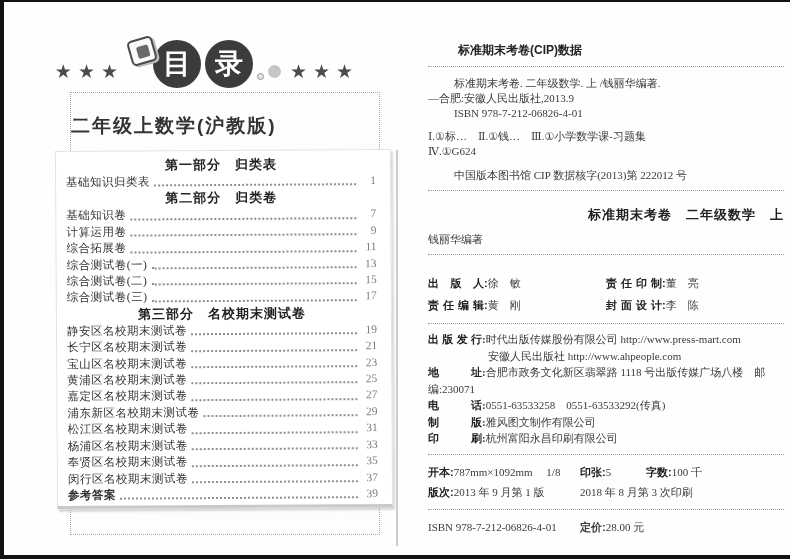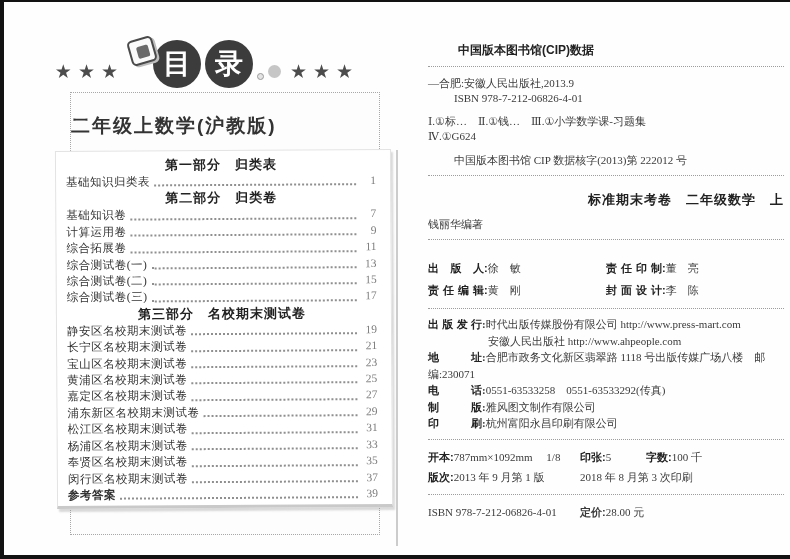--- a/index.html
+++ b/index.html
@@ -208,24 +208,25 @@
           <span class="lbl">参考答案</span>
           <span class="leader"></span>
           <span class="num">39</span>
         </div>
       </div>
   </div>
 
   <div class="page-fold"></div>
 
   <div class="colophon">
-    <div class="cip-header">中国版本图书馆(CIP)数据</div>
+    <div class="cip-header">标准期末考卷(CIP)数据</div>
     <div class="dotsep"></div>
 
     <div class="cip-para">
+      <div class="indent">标准期末考卷. 二年级数学. 上 /钱丽华编著.</div>
       <div>—合肥:安徽人民出版社,2013.9</div>
       <div class="indent">ISBN 978-7-212-06826-4-01</div>
     </div>
 
     <div class="cip-block2">
       <div class="indent">Ⅰ.①标…　Ⅱ.①钱…　Ⅲ.①小学数学课-习题集</div>
       <div>Ⅳ.①G624</div>
     </div>
 
     <div class="cip-record">中国版本图书馆 CIP 数据核字(2013)第 222012 号</div>

